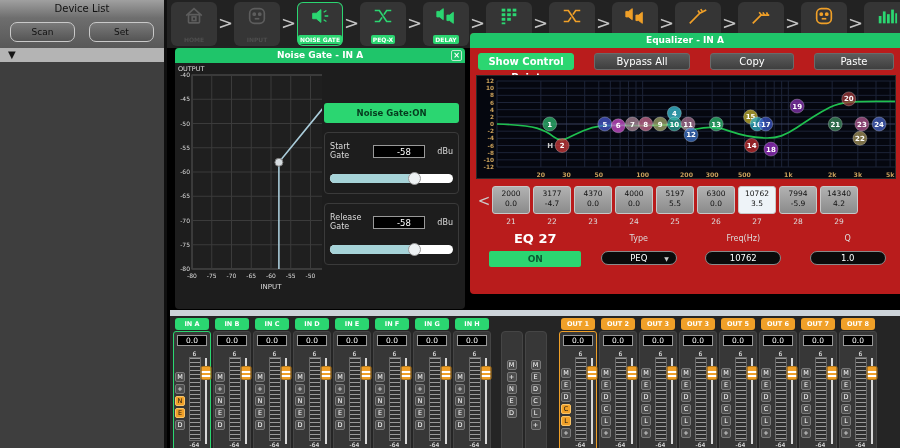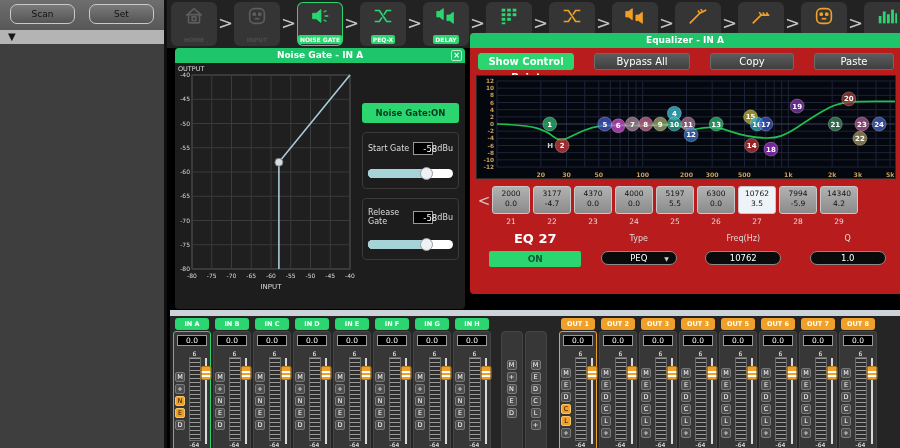--- a/index.html
+++ b/index.html
@@ -33,23 +33,23 @@
   
   .ng-panel{position:absolute;left:175px;top:48px;width:290px;height:261px;background:#1d1d1d;border-radius:4px;overflow:hidden;}
   .panel-head{height:15px;background:#1fc56a;color:#fff;font-size:9px;font-weight:bold;text-align:center;line-height:15px;position:relative;}
   .ng-close{position:absolute;right:3px;top:2px;width:11px;height:11px;border:1px solid #bfe9cf;border-radius:2px;
     color:#fff;font-size:8px;line-height:9px;text-align:center;cursor:pointer;}
   .ng-body{display:flex;}
   .ng-controls{flex:1;padding:2px 6px 0 2px;}
   .ng-on{height:20px;margin-top:38px;background:#2bd671;border-radius:3px;color:#063a1e;font-size:8.5px;font-weight:bold;
     text-align:center;line-height:20px;cursor:pointer;}
   .ng-group{border:1px solid #3a3a3a;border-radius:4px;padding:9px 5px 10px;margin-top:9px;}
-  .ng-row{display:flex;align-items:center;gap:4px;}
+  .ng-row{display:flex;align-items:center;gap:12px;}
   .ng-lbl{font-size:8px;color:#ddd;flex:1;}
-  .ng-val{width:20px;height:13px;background:#000;border:1px solid #999;color:#fff;font-size:8.5px;text-align:center;line-height:12px;padding-left:9px;}
+  .ng-val{width:52px;height:13px;background:#000;border:1px solid #999;color:#fff;font-size:8.5px;text-align:center;line-height:12px;padding-left:9px;}
   .ng-unit{font-size:8px;color:#ddd;}
   .slider{position:relative;height:9px;margin-top:14px;cursor:pointer;}
   .sl-track{position:absolute;inset:0;background:#fff;border-radius:5px;}
   .sl-fill{position:absolute;left:0;top:0;bottom:0;background:#a6d3d8;border-radius:5px 0 0 5px;}
   .sl-knob{position:absolute;top:-2px;width:13px;height:13px;border-radius:50%;background:#eef2f4;border:1px solid #9a9a9a;}
 
   
   .eq-panel{position:absolute;left:470px;top:33px;width:430px;height:261px;background:#b91c1c;border-radius:4px 0 0 4px;overflow:hidden;}
   .eq-btnrow{display:flex;justify-content:space-between;padding:5px 6px 0 8px;}
   .eq-btn{height:17px;border-radius:3px;font-size:10px;color:#fff;text-align:center;line-height:16px;cursor:pointer;
@@ -110,20 +110,21 @@
   .strip.master{width:24px;}
   .master .strip-body{margin-top:13px;height:138px;border-radius:4px;}
   .master .sbtn-col{margin:26px auto 0;}
 </style>
 </head>
 <body>
 
 <div class="screen">
 
   <aside class="sidebar">
+    <div class="sb-title">Device List</div>
     <div class="sb-btnrow">
       <div class="sb-btn">Scan</div>
       <div class="sb-btn">Set</div>
     </div>
     <div class="sb-drop">
       <span class="sb-tri">▼</span>
     </div>
   </aside>
 
   <header class="nav" id="nav-row">

